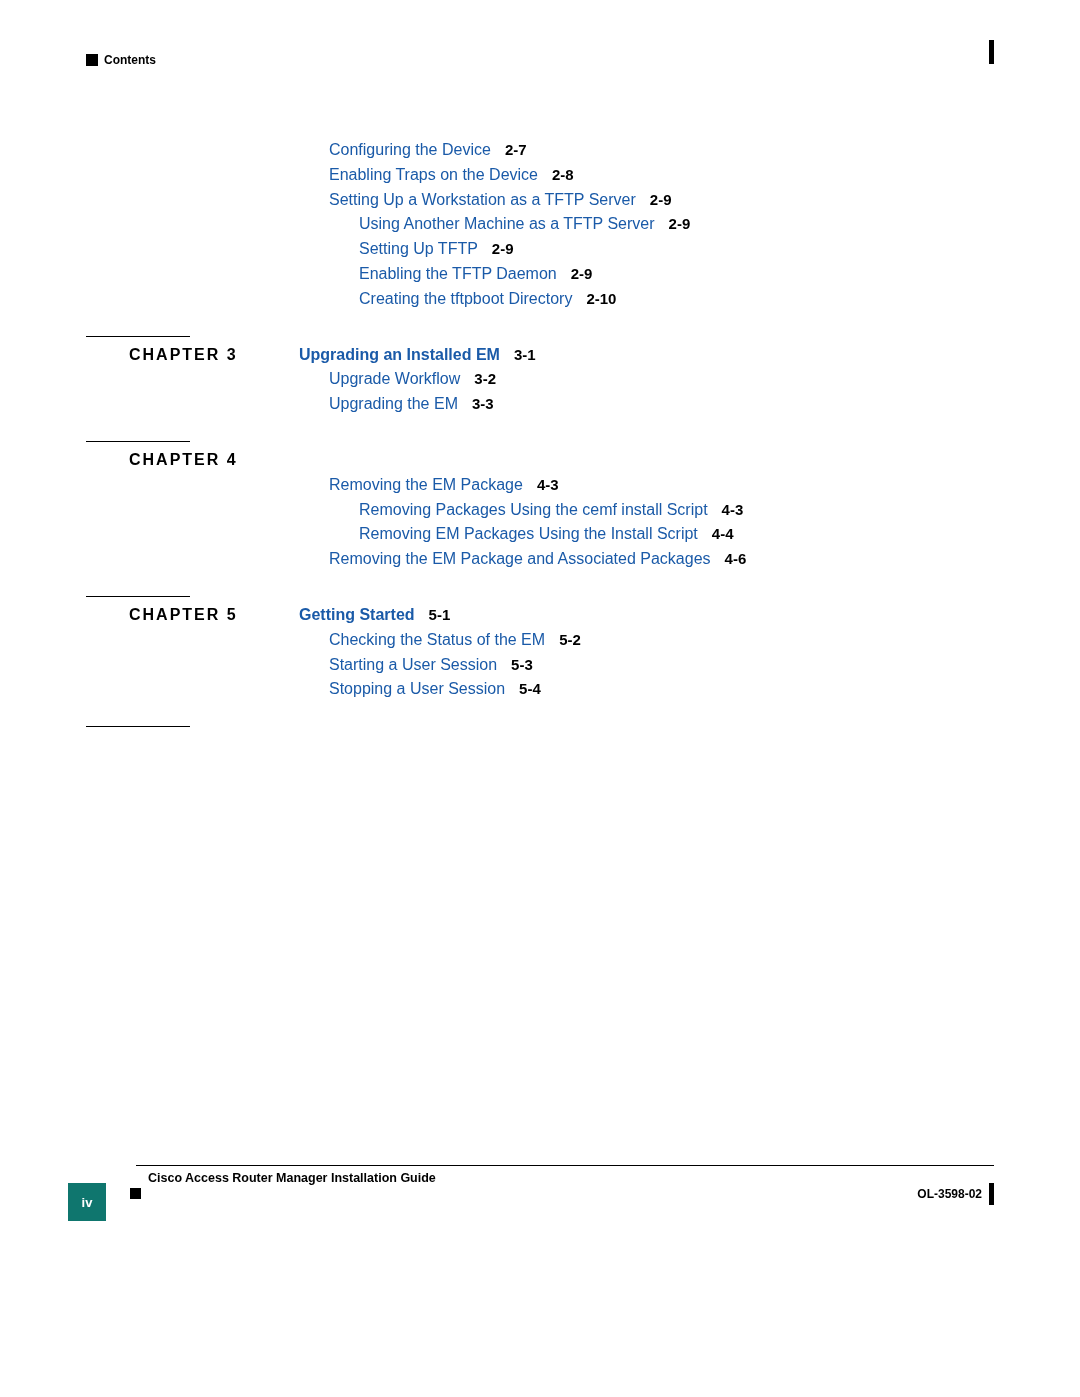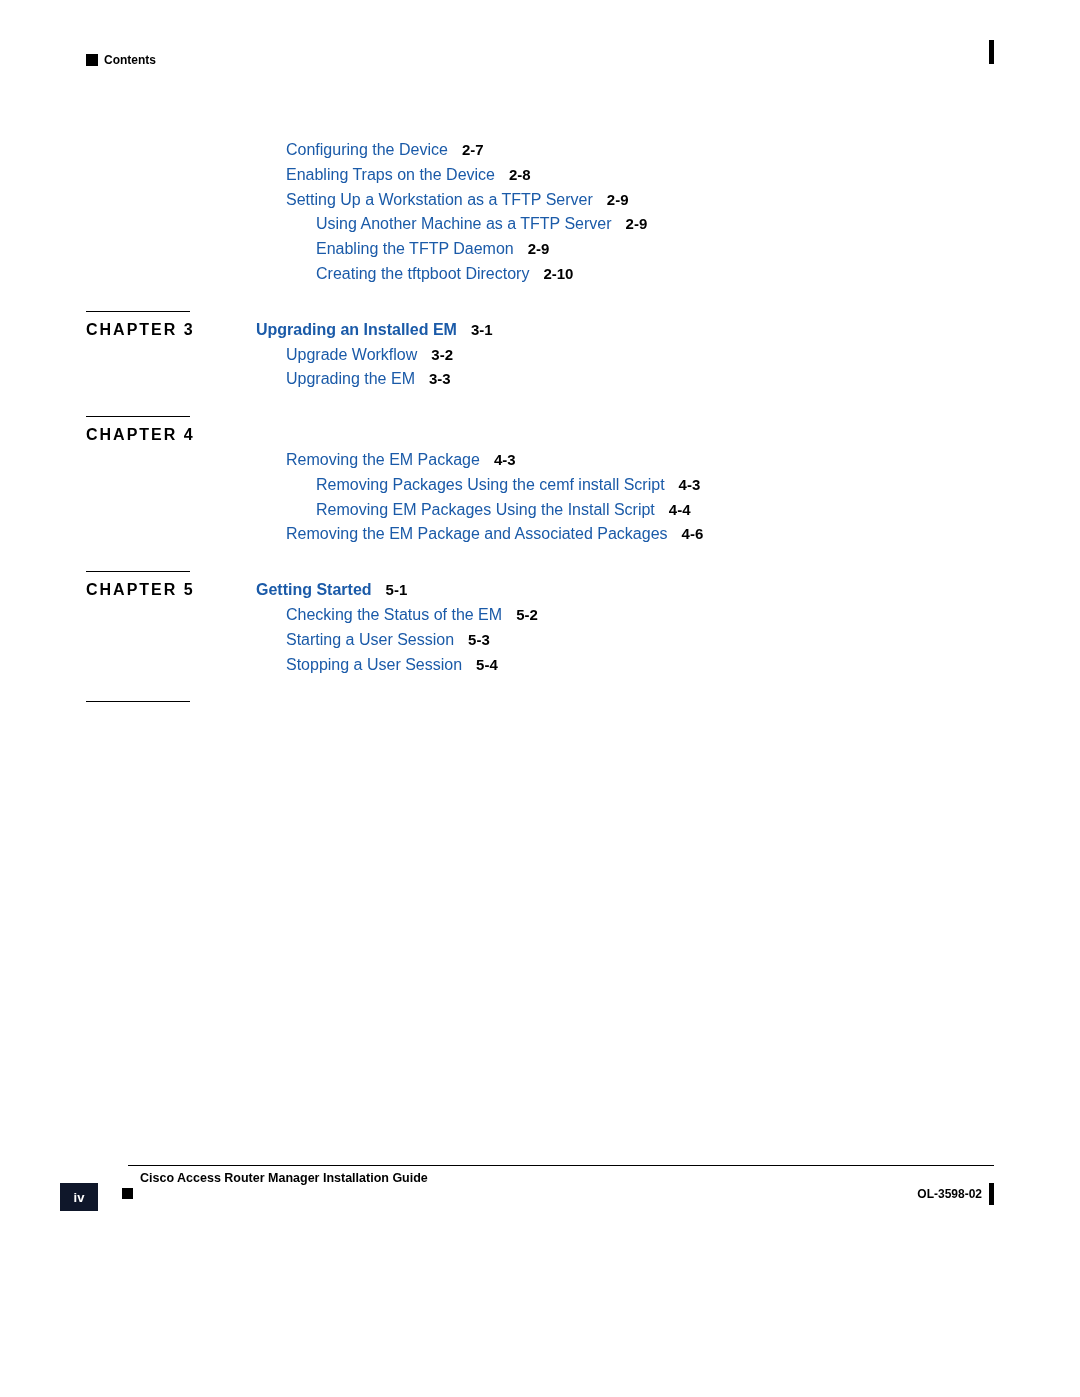--- a/index.html
+++ b/index.html
@@ -45,20 +45,21 @@
     position: absolute;
     left: 86px;
     top: 138px;
     right: 86px;
   }
   .row {
     display: flex;
     align-items: baseline;
     line-height: 1.55;
     font-size: 16px;
+    margin-left: 43px;
   }
   .sidecol {
     width: 170px;
     flex: 0 0 170px;
     font-size: 16px;
     letter-spacing: 2px;
     font-weight: bold;
     text-transform: uppercase;
   }
   .maincol {
@@ -82,43 +83,43 @@
     width: 104px;
     margin: 24px 0 6px 0;
   }
   .divider-long {
     border-top: 1px solid #000;
     width: 104px;
     margin: 24px 0 6px 0;
   }
   .footer {
     position: absolute;
-    left: 60px;
+    left: 68px;
     right: 86px;
     bottom: 196px;
     height: 36px;
   }
   .footer-rule {
     border-top: 1.5px solid #000;
     margin-left: 68px;
   }
   .footer-title {
     font-weight: bold;
     font-size: 12.5px;
     position: absolute;
     left: 80px;
     top: 6px;
   }
   .footer-pagebox {
     position: absolute;
     left: 0;
     top: 18px;
     width: 38px;
-    height: 28px;
-    background: #0f172a;
+    height: 38px;
+    background: #0f766e;
     color: #fff;
     font-weight: bold;
     font-size: 13px;
     display: flex;
     align-items: center;
     justify-content: center;
   }
   .footer-pagebox-dot {
     position: absolute;
     left: 62px;
@@ -161,20 +162,24 @@
         <div class="sidecol"></div>
         <div class="maincol lvl2"><span class="link">Enabling Traps on the Device</span><span class="pg">2-8</span></div>
       </div>
     <div class="row">
         <div class="sidecol"></div>
         <div class="maincol lvl2"><span class="link">Setting Up a Workstation as a TFTP Server</span><span class="pg">2-9</span></div>
       </div>
     <div class="row">
         <div class="sidecol"></div>
         <div class="maincol lvl3"><span class="link">Using Another Machine as a TFTP Server</span><span class="pg">2-9</span></div>
+      </div>
+    <div class="row">
+        <div class="sidecol"></div>
+        <div class="maincol lvl3"><span class="link">Setting Up TFTP</span><span class="pg">2-9</span></div>
       </div>
     <div class="row">
         <div class="sidecol"></div>
         <div class="maincol lvl3"><span class="link">Enabling the TFTP Daemon</span><span class="pg">2-9</span></div>
       </div>
     <div class="row">
         <div class="sidecol"></div>
         <div class="maincol lvl3"><span class="link">Creating the tftpboot Directory</span><span class="pg">2-10</span></div>
       </div>
 

